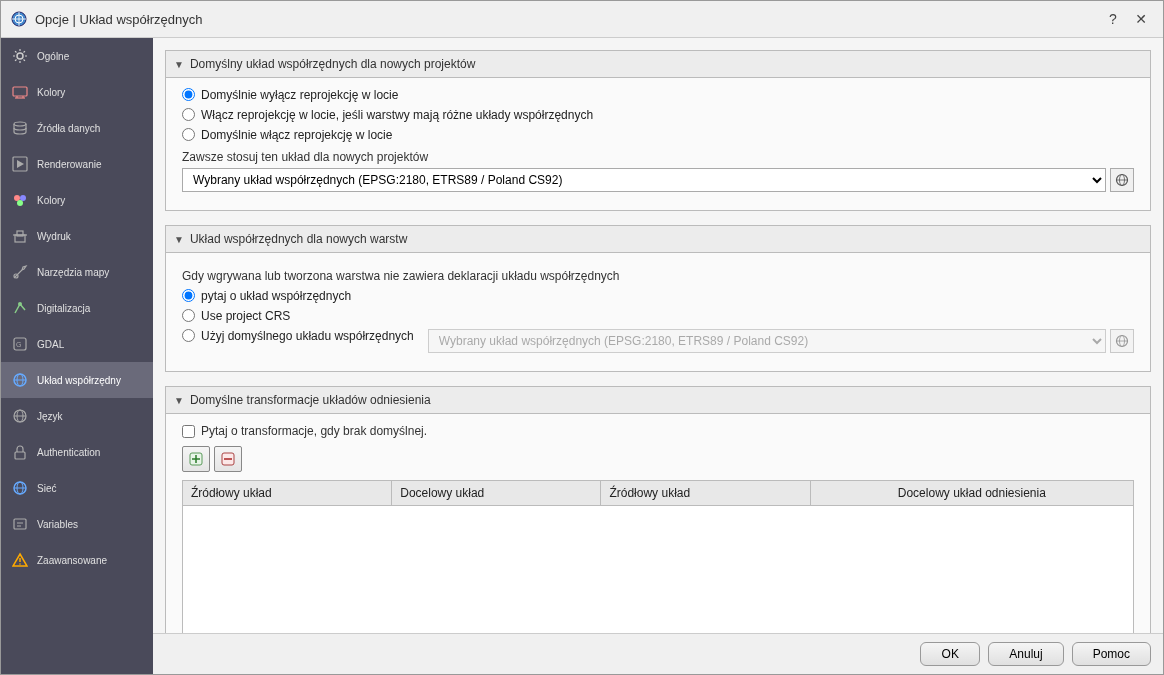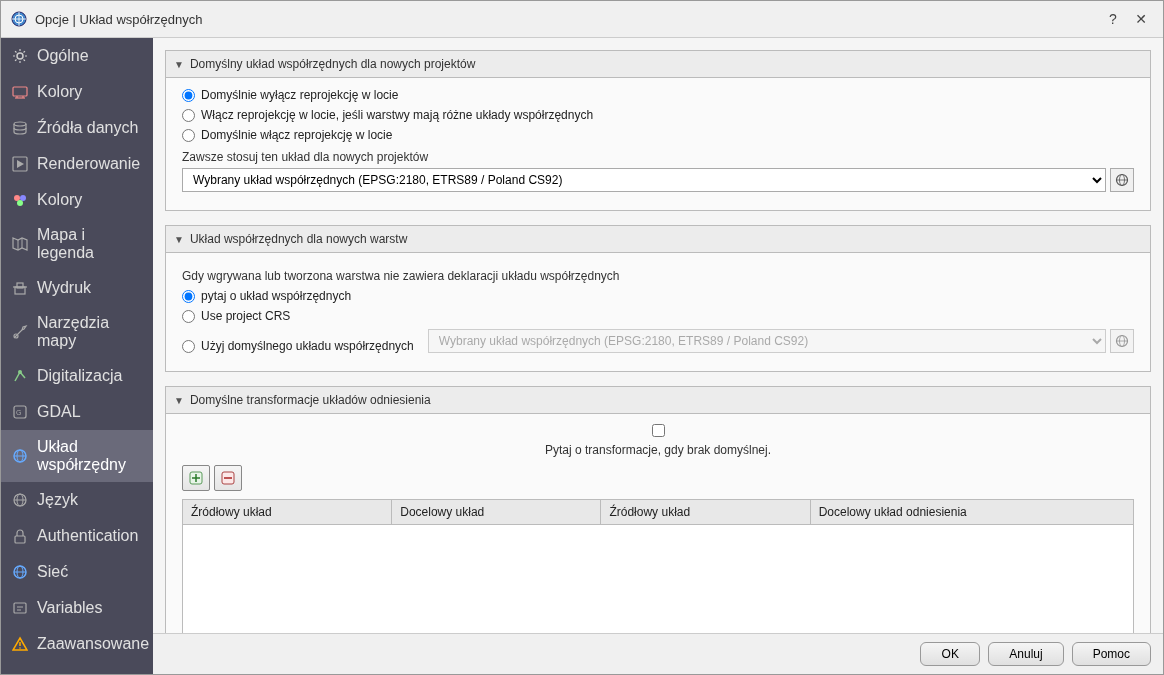--- a/index.html
+++ b/index.html
@@ -14,61 +14,61 @@
     .title-bar-right { display: flex; gap: 4px; }
     .title-btn { background: none; border: none; cursor: pointer; font-size: 14px; color: #444; width: 24px; height: 24px; display: flex; align-items: center; justify-content: center; }
 
     .main-content { display: flex; flex: 1; overflow: hidden; }
 
     
     .sidebar { width: 152px; background: #4a4a5a; display: flex; flex-direction: column; overflow-y: auto; }
     .sidebar-item { display: flex; align-items: center; gap: 8px; padding: 8px 10px; cursor: pointer; color: #e0e0e0; font-size: 12px; min-height: 36px; }
     .sidebar-item.active { background: #6a6a7a; color: #fff; }
     .sidebar-icon { width: 18px; height: 18px; flex-shrink: 0; display: flex; align-items: center; justify-content: center; font-size: 14px; }
-    .sidebar-label { font-size: 16px; }
+    .sidebar-label { font-size: 10px; }
 
     
     .right-panel { flex: 1; display: flex; flex-direction: column; overflow: hidden; }
 
     .content-area { flex: 1; overflow-y: auto; padding: 12px; background: #f5f5f5; }
 
     
     .section-group { border: 1px solid #bbb; margin-bottom: 14px; background: #fafafa; }
     .section-header { display: flex; align-items: center; gap: 6px; padding: 6px 8px; background: #ececec; border-bottom: 1px solid #bbb; cursor: pointer; }
     .section-arrow { font-size: 10px; color: #555; }
     .section-title { font-size: 12px; font-weight: normal; color: #333; }
 
     .section-body { padding: 10px 16px; }
 
     .radio-group { display: flex; flex-direction: column; gap: 6px; margin-bottom: 8px; }
-    .radio-item { display: flex; align-items: flex-end; gap: 6px; cursor: pointer; }
+    .radio-item { display: flex; align-items: flex-start; gap: 6px; cursor: pointer; }
     .radio-item input[type="radio"] { margin: 0; cursor: pointer; }
     .radio-label { font-size: 12px; color: #222; }
 
     .field-label { font-size: 12px; color: #333; margin-bottom: 4px; margin-top: 6px; }
 
     .crs-row { display: flex; align-items: center; gap: 4px; margin-bottom: 8px; }
     .crs-select { flex: 1; padding: 3px 6px; font-size: 12px; border: 1px solid #aaa; background: #fff; height: 24px; }
     .crs-globe-btn { width: 24px; height: 24px; border: 1px solid #aaa; background: #f0f0f0; cursor: pointer; display: flex; align-items: center; justify-content: center; font-size: 14px; }
 
-    .checkbox-item { display: flex; align-items: center; gap: 6px; margin-bottom: 8px; flex-direction: column; }
+    .checkbox-item { display: flex; align-items: center; gap: 6px; margin-bottom: 8px; }
     .checkbox-item input[type="checkbox"] { margin: 0; cursor: pointer; }
     .checkbox-label { font-size: 12px; color: #333; }
 
     .transform-buttons { display: flex; gap: 4px; margin-bottom: 8px; }
     .transform-btn { width: 28px; height: 26px; border: 1px solid #888; background: linear-gradient(to bottom, #f5f5f5, #e5e5e5); cursor: pointer; display: flex; align-items: center; justify-content: center; font-size: 14px; border-radius: 2px; }
     .transform-btn.add { color: #2a8a2a; }
     .transform-btn.remove { color: #aa2222; }
 
     .transform-table { width: 100%; border-collapse: collapse; border: 1px solid #bbb; }
     .transform-table th { background: #e8e8e8; border: 1px solid #bbb; padding: 5px 8px; font-size: 12px; font-weight: normal; text-align: left; color: #222; }
     .transform-table .col1 { width: 22%; }
     .transform-table .col2 { width: 22%; }
     .transform-table .col3 { width: 22%; }
-    .transform-table .col4 { width: 34%; }
+    .transform-table .col4 { width: 34%; text-align: center; }
 
     
     .table-empty-area { height: 140px; border: 1px solid #bbb; border-top: none; background: #fff; }
 
     
     .footer { background: #f0f0f0; border-top: 1px solid #ccc; padding: 8px 12px; display: flex; justify-content: flex-end; gap: 8px; }
     .footer-btn { padding: 4px 20px; font-size: 12px; border: 1px solid #999; background: linear-gradient(to bottom, #f5f5f5, #e0e0e0); cursor: pointer; min-width: 70px; border-radius: 6px; }
     .footer-btn.ok { min-width: 60px; }
     .inline-crs-select { flex: 1; padding: 3px 6px; font-size: 12px; border: 1px solid #bbb; background: #f5f5f5; height: 24px; color: #888; }
 
@@ -145,30 +145,20 @@
       </div>
       <div class="sidebar-item">
         <div class="sidebar-icon">
           <svg width="16" height="16" viewBox="0 0 16 16">
               <circle cx="5" cy="6" r="3" fill="#f88"></circle>
               <circle cx="11" cy="6" r="3" fill="#88f"></circle>
               <circle cx="8" cy="11" r="3" fill="#8f8"></circle>
             </svg>
         </div>
         <span class="sidebar-label">Kolory</span>
-      </div>
-      <div class="sidebar-item">
-        <div class="sidebar-icon">
-          <svg width="16" height="16" viewBox="0 0 16 16">
-              <polygon points="1,2 6,4 10,2 15,4 15,14 10,12 6,14 1,12" fill="none" stroke="#aaa" stroke-width="1.2"></polygon>
-              <line x1="6" y1="4" x2="6" y2="14" stroke="#aaa" stroke-width="1"></line>
-              <line x1="10" y1="2" x2="10" y2="12" stroke="#aaa" stroke-width="1"></line>
-            </svg>
-        </div>
-        <span class="sidebar-label">Mapa i legenda</span>
       </div>
       <div class="sidebar-item">
         <div class="sidebar-icon">
           <svg width="16" height="16" viewBox="0 0 16 16">
               <rect x="3" y="7" width="10" height="7" fill="none" stroke="#aaa" stroke-width="1.2"></rect>
               <rect x="5" y="3" width="6" height="5" fill="none" stroke="#aaa" stroke-width="1.2"></rect>
               <line x1="1" y1="7" x2="15" y2="7" stroke="#aaa" stroke-width="1.2"></line>
             </svg>
         </div>
         <span class="sidebar-label">Wydruk</span>

